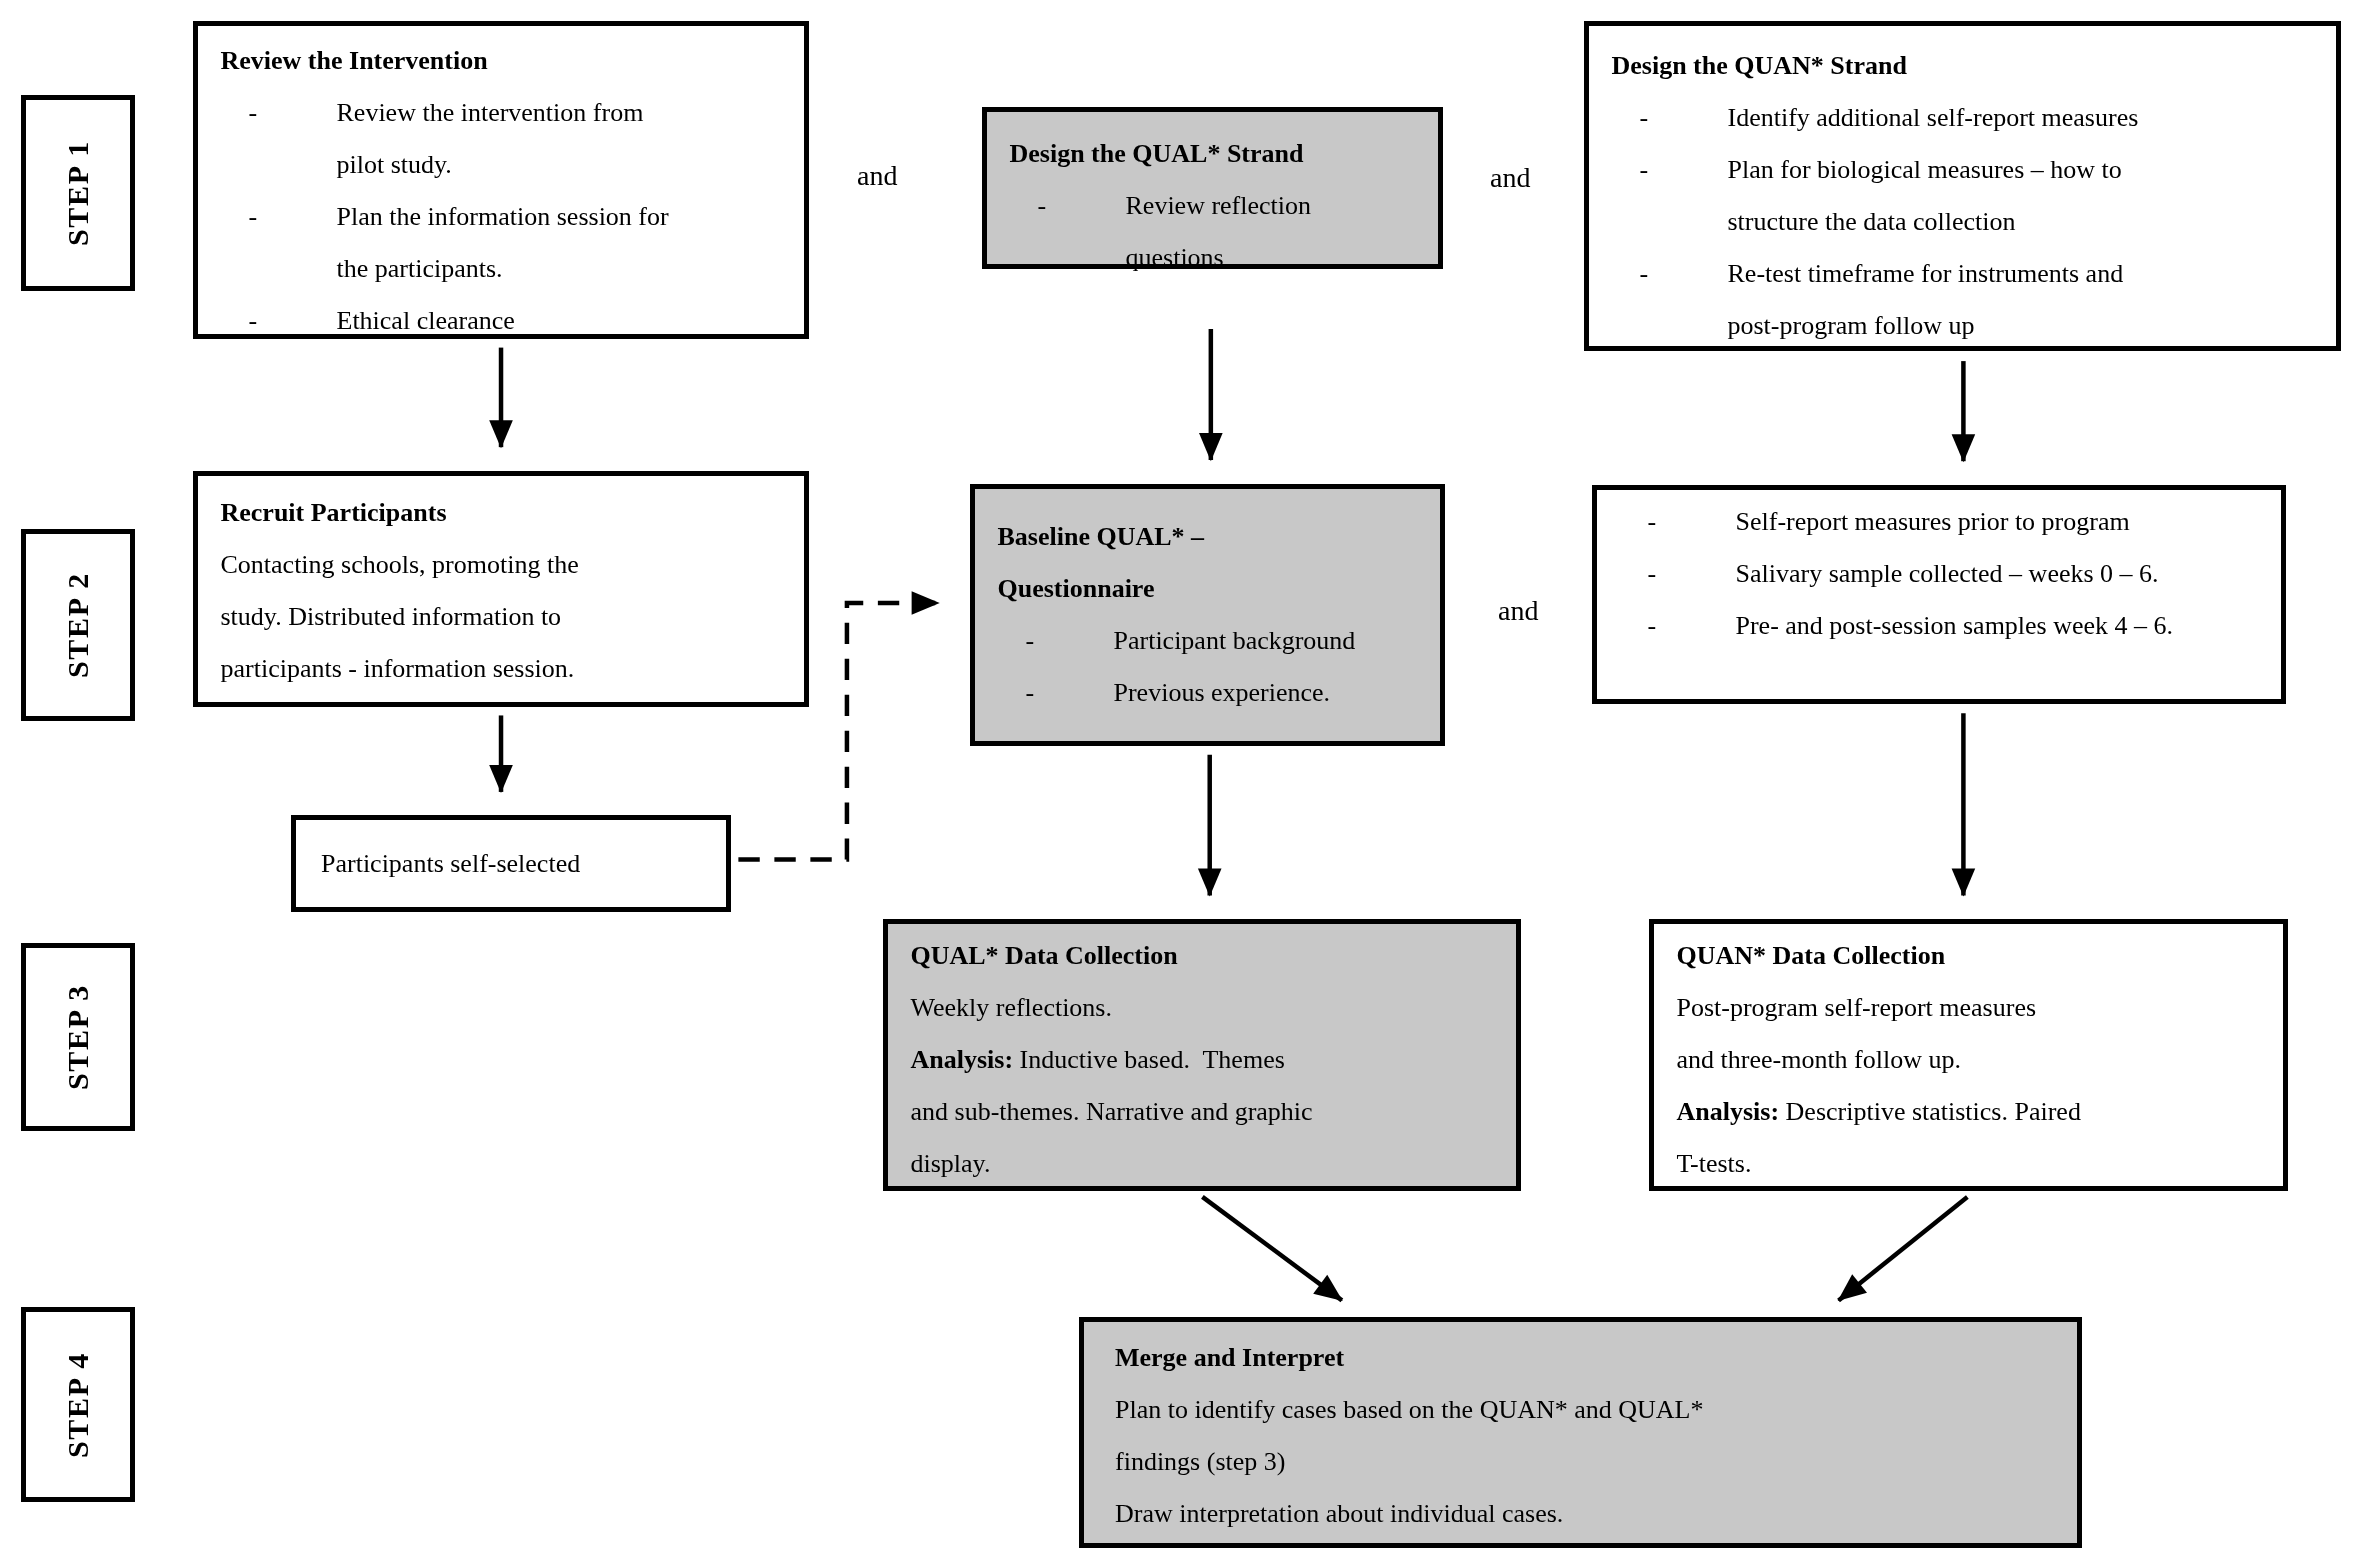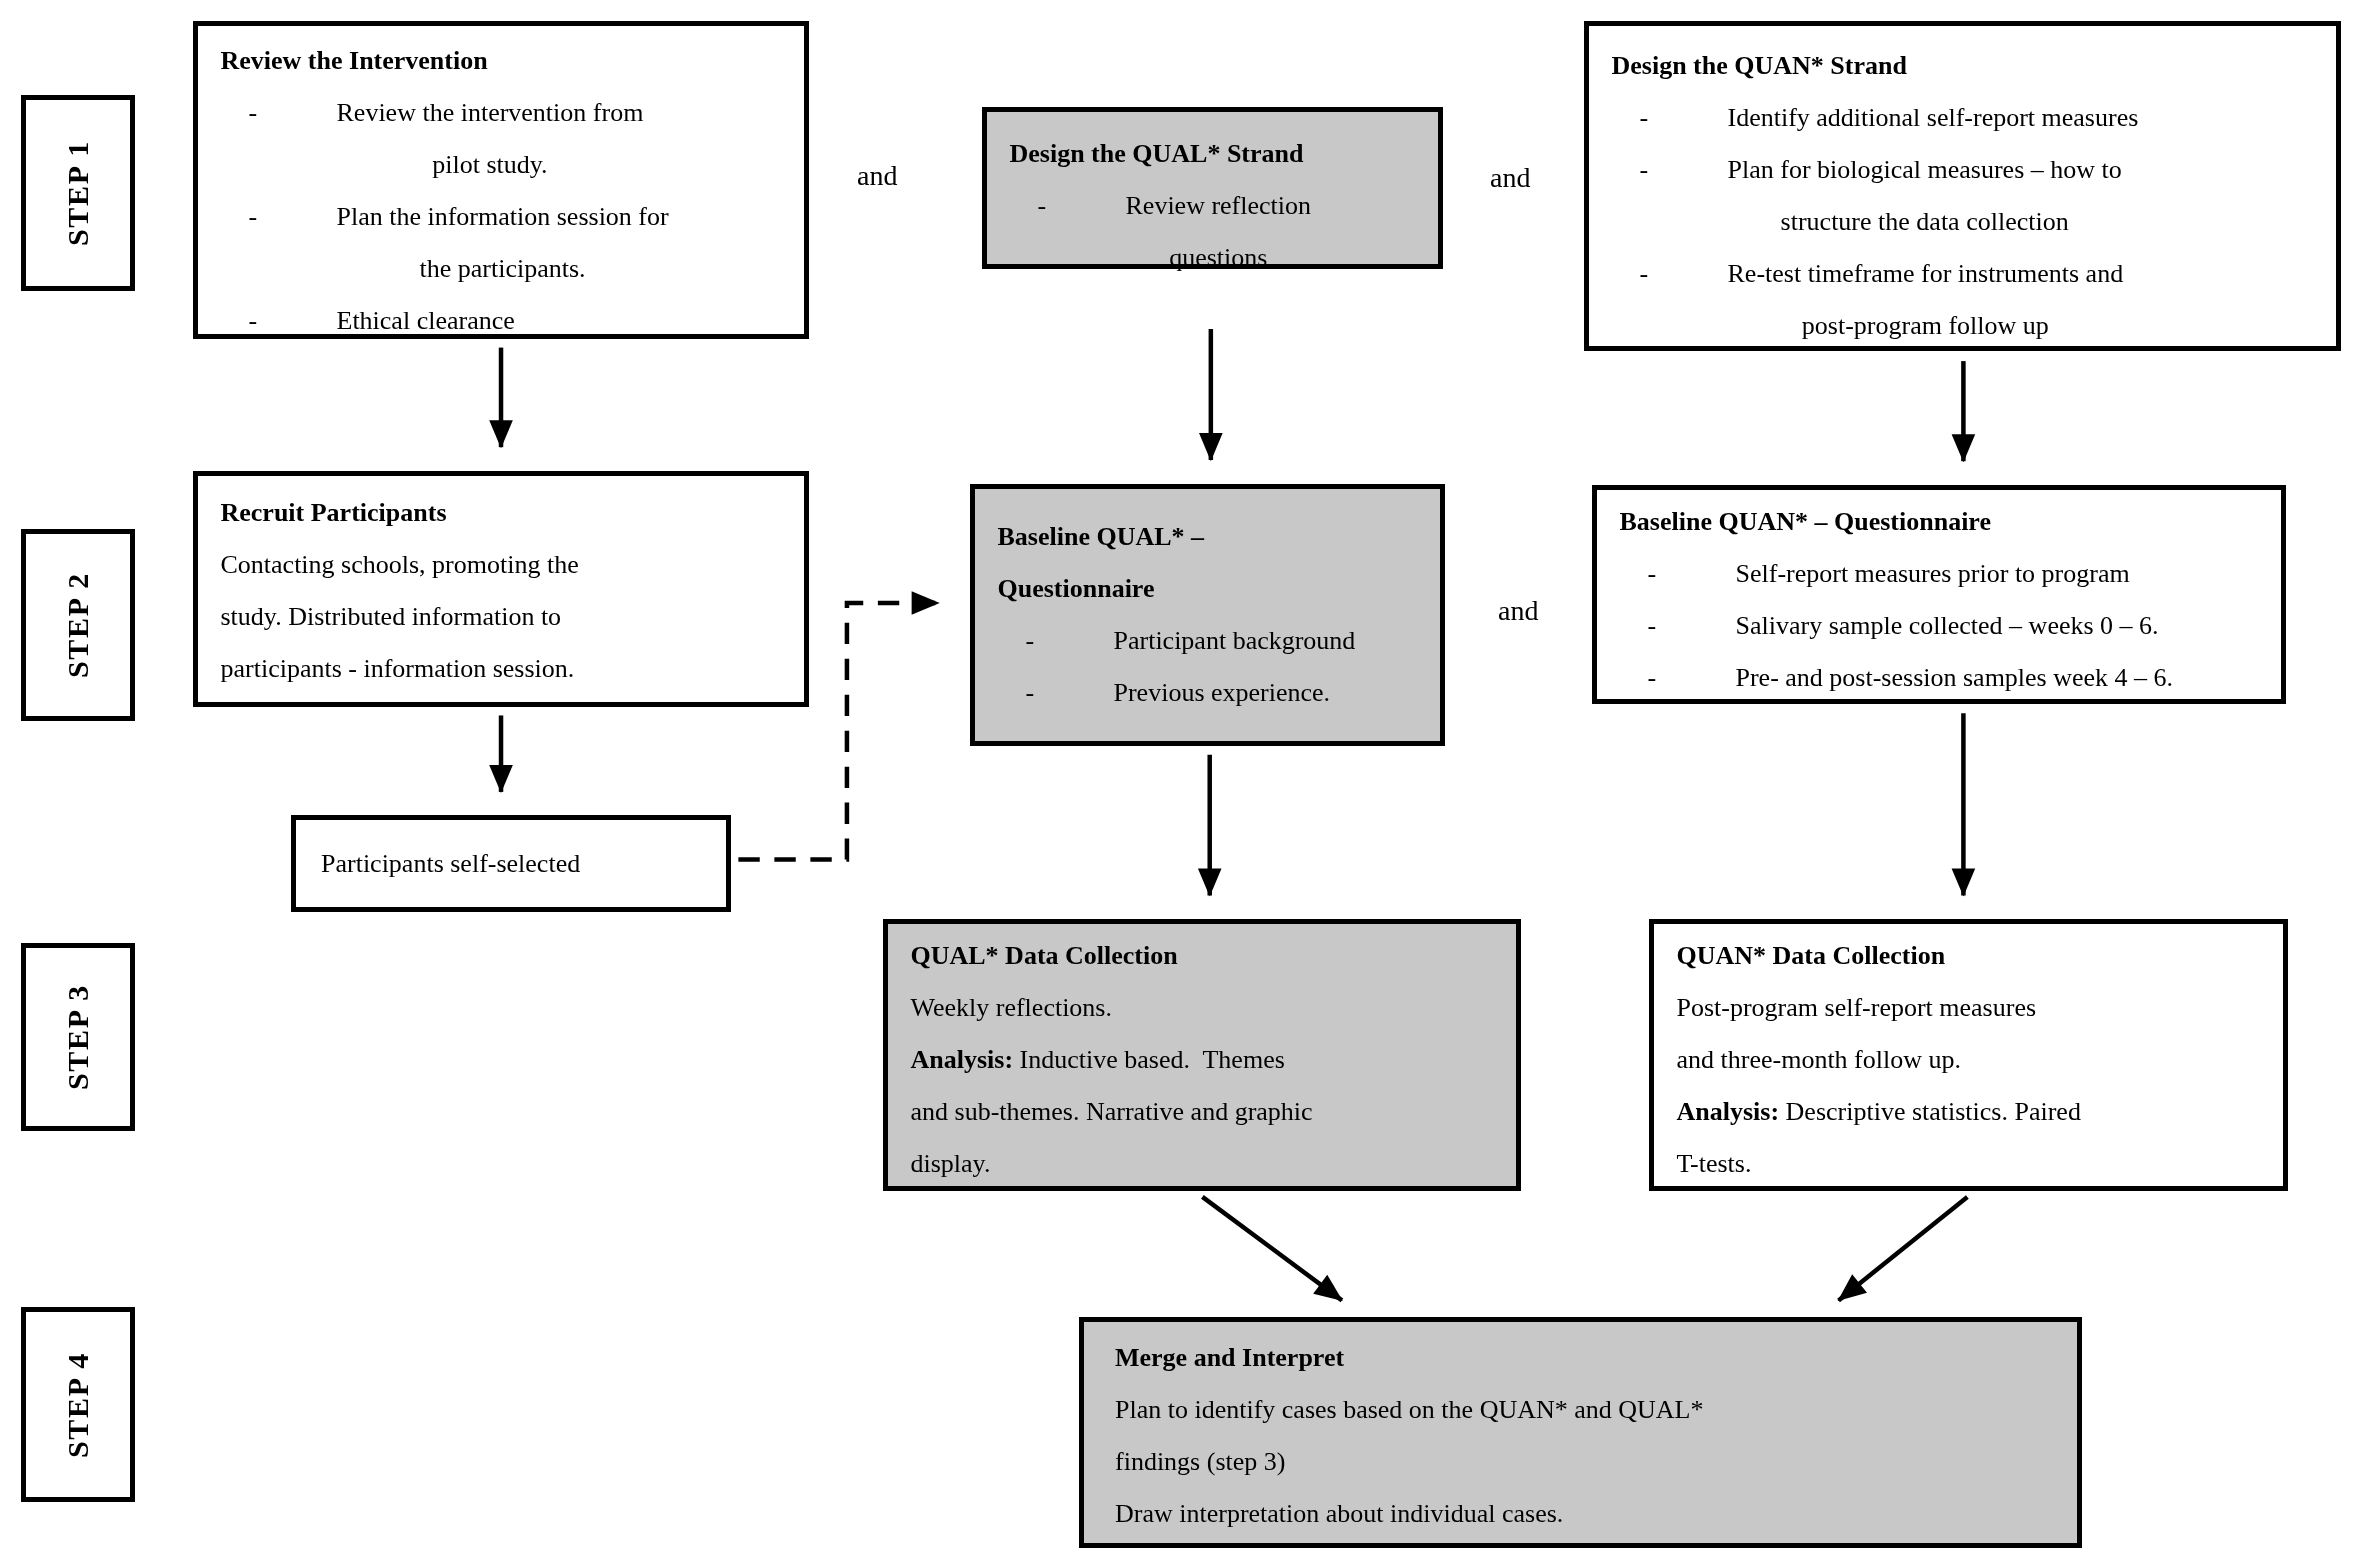--- a/index.html
+++ b/index.html
@@ -18,21 +18,21 @@
     background:var(--box-fill-white);
     font-size:26px;line-height:52px;
     padding:7.9px 22.5px;
   }
   .box.gray{background:var(--box-fill-gray);}
   .title{font-weight:bold;}
   .line{white-space:pre-wrap;}
   .b{font-weight:bold;}
   .bullet{display:flex;align-items:flex-start;}
   .bullet .dash{flex:0 0 116px;box-sizing:border-box;padding-left:28px;}
-  .bullet .btext{display:flex;flex-direction:column;text-align:center;}
+  .bullet .btext{display:flex;flex-direction:column;}
   .step{
     position:absolute;left:21.4px;width:114px;box-sizing:border-box;
     border:5px solid var(--border);background:var(--box-fill-white);
     display:flex;align-items:center;justify-content:center;
   }
   .step-text{
     transform:rotate(-90deg);
     font-weight:bold;font-size:30px;letter-spacing:1.7px;white-space:nowrap;
   }
   .and{
@@ -162,21 +162,20 @@
     </div>
     <div class="bullet">
       <span class="dash">-</span>
       <span class="btext">
         <span class="line">Previous experience.</span>
       </span>
     </div>
   </div>
 
   <div class="box" style="left:1592px;top:485px;width:694px;height:219px;padding-top:5.6px">
-    <div class="title">Baseline QUAN* – Questionnaire</div>
     <div class="bullet">
       <span class="dash">-</span>
       <span class="btext">
         <span class="line">Self-report measures prior to program</span>
       </span>
     </div>
     <div class="bullet">
       <span class="dash">-</span>
       <span class="btext">
         <span class="line">Salivary sample collected – weeks 0 – 6.</span>

